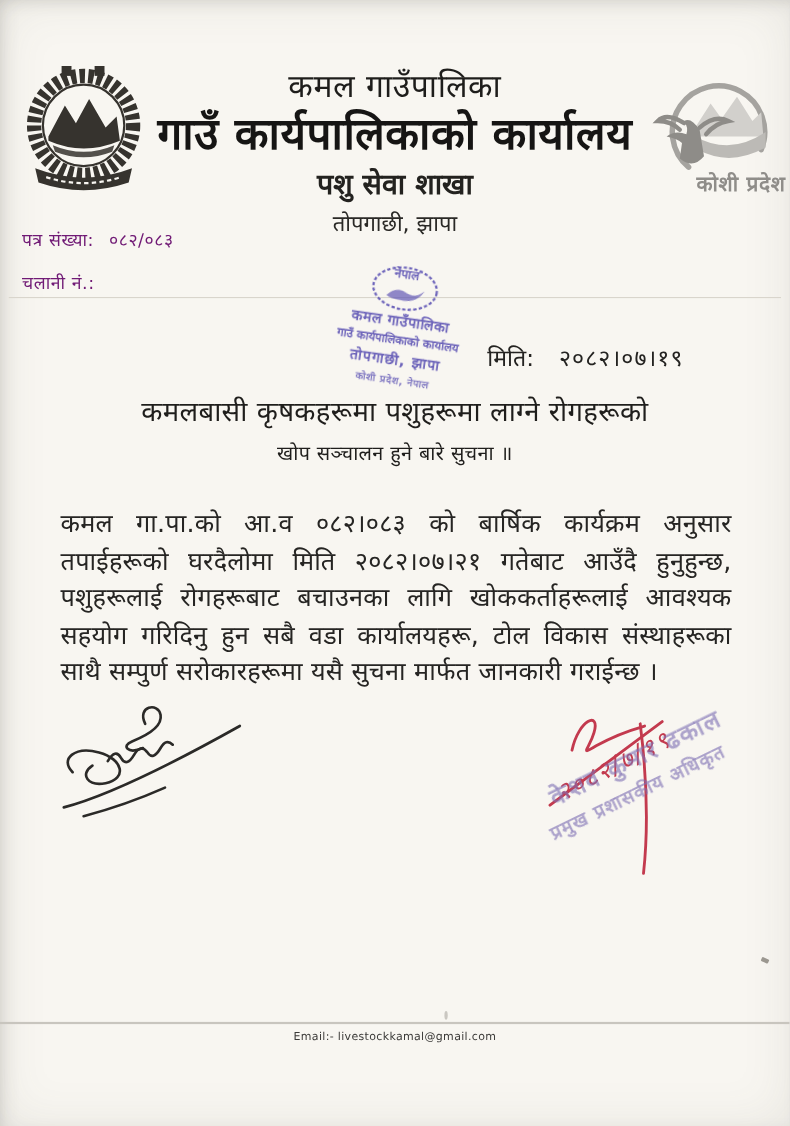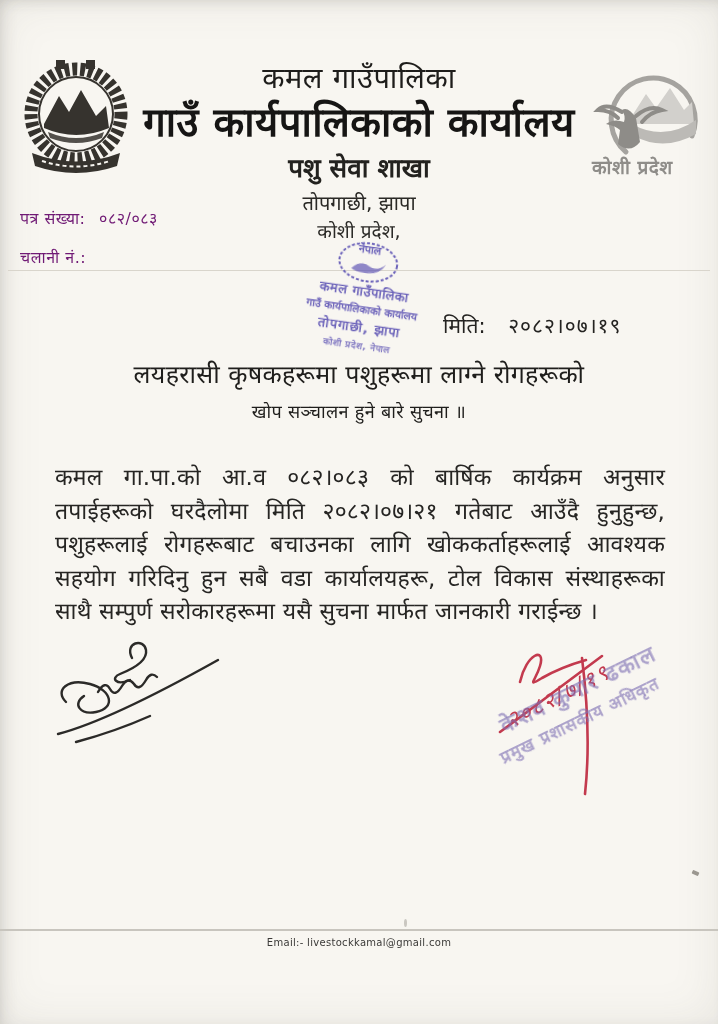--- a/index.html
+++ b/index.html
@@ -17,21 +17,21 @@
   }
   
   .lh{position:absolute;top:62px;left:0;width:100%;text-align:center;line-height:1.15;}
   .lh-municipality{font-size:29px;font-weight:500;color:#1e1d1b;letter-spacing:.5px;}
   .lh-office{font-size:40px;font-weight:700;color:#161514;margin-top:4px;letter-spacing:.5px;}
   .lh-branch{font-size:26px;font-weight:700;color:#23221f;margin-top:9px;}
   .lh-address{font-size:20px;font-weight:500;color:#2a2926;margin-top:8px;}
   .lh-province{font-size:19px;font-weight:500;color:#2a2926;margin-top:6px;}
 
   .emblem-left{position:absolute;left:18px;top:56px;width:116px;height:124px;}
-  .logo-right{position:absolute;left:592px;top:60px;width:122px;height:120px;text-align:left;}
+  .logo-right{position:absolute;left:592px;top:60px;width:122px;height:120px;text-align:right;}
   .logo-right-label{font-size:19px;font-weight:700;color:#8f8d89;margin-top:-14px;letter-spacing:.5px;
     text-shadow:0 0 1px rgba(255,255,255,.8);}
 
   
   .refblock{position:absolute;left:20px;top:207px;font-size:16px;color:#701a75;}
   .refline{margin-bottom:17px;letter-spacing:.5px;}
   .refline .val{margin-left:8px;}
 
   .divider-top{position:absolute;left:8px;top:270px;width:702px;height:1px;background:#d9d5cc;}
   .divider-bottom{position:absolute;left:0px;top:929px;width:718px;height:2px;background:#c8c5be;}
@@ -116,21 +116,20 @@
       <path d="M44,56 Q58,44 70,50 Q58,52 50,62" fill="none" stroke="#8e8c88" stroke-width="4" stroke-linecap="round"></path>
     </svg>
     <div class="logo-right-label">कोशी प्रदेश</div>
   </div>
 
   <div class="lh">
     <div class="lh-municipality">कमल गाउँपालिका</div>
     <div class="lh-office">गाउँ कार्यपालिकाको कार्यालय</div>
     <div class="lh-branch">पशु सेवा शाखा</div>
     <div class="lh-address">तोपगाछी, झापा</div>
-    <div class="lh-province">कोशी प्रदेश,</div>
   </div>
 
   <div class="refblock">
     <div class="refline">
       <span>पत्र संख्या:</span>
       <span class="val">०८२/०८३</span>
     </div>
     <div class="refline">
       <span>चलानी नं.:</span>
     </div>
@@ -151,21 +150,21 @@
     <div class="stamp-l3">तोपगाछी, झापा</div>
     <div class="stamp-l4">कोशी प्रदेश, नेपाल</div>
   </div>
 
   <div class="dateline">
     <span>मिति:</span>
     <span class="val">२०८२।०७।१९</span>
   </div>
 
   <div class="subject">
-    <div class="s1">लयहरासी कृषकहरूमा पशुहरूमा लाग्ने रोगहरूको</div>
+    <div class="s1">कमलबासी कृषकहरूमा पशुहरूमा लाग्ने रोगहरूको</div>
     <div class="s2">खोप सञ्चालन हुने बारे सुचना ॥</div>
   </div>
 
   <div class="bodytext">
     <div class="bl">कमल गा.पा.को आ.व ०८२।०८३ को बार्षिक कार्यक्रम अनुसार</div>
     <div class="bl">तपाईहरूको घरदैलोमा मिति २०८२।०७।२१ गतेबाट आउँदै हुनुहुन्छ,</div>
     <div class="bl">पशुहरूलाई रोगहरूबाट बचाउनका लागि खोककर्ताहरूलाई आवश्यक</div>
     <div class="bl">सहयोग गरिदिनु हुन सबै वडा कार्यालयहरू, टोल विकास संस्थाहरूका</div>
     <div class="bl last">साथै सम्पुर्ण सरोकारहरूमा यसै सुचना मार्फत जानकारी गराईन्छ ।</div>
   </div>

